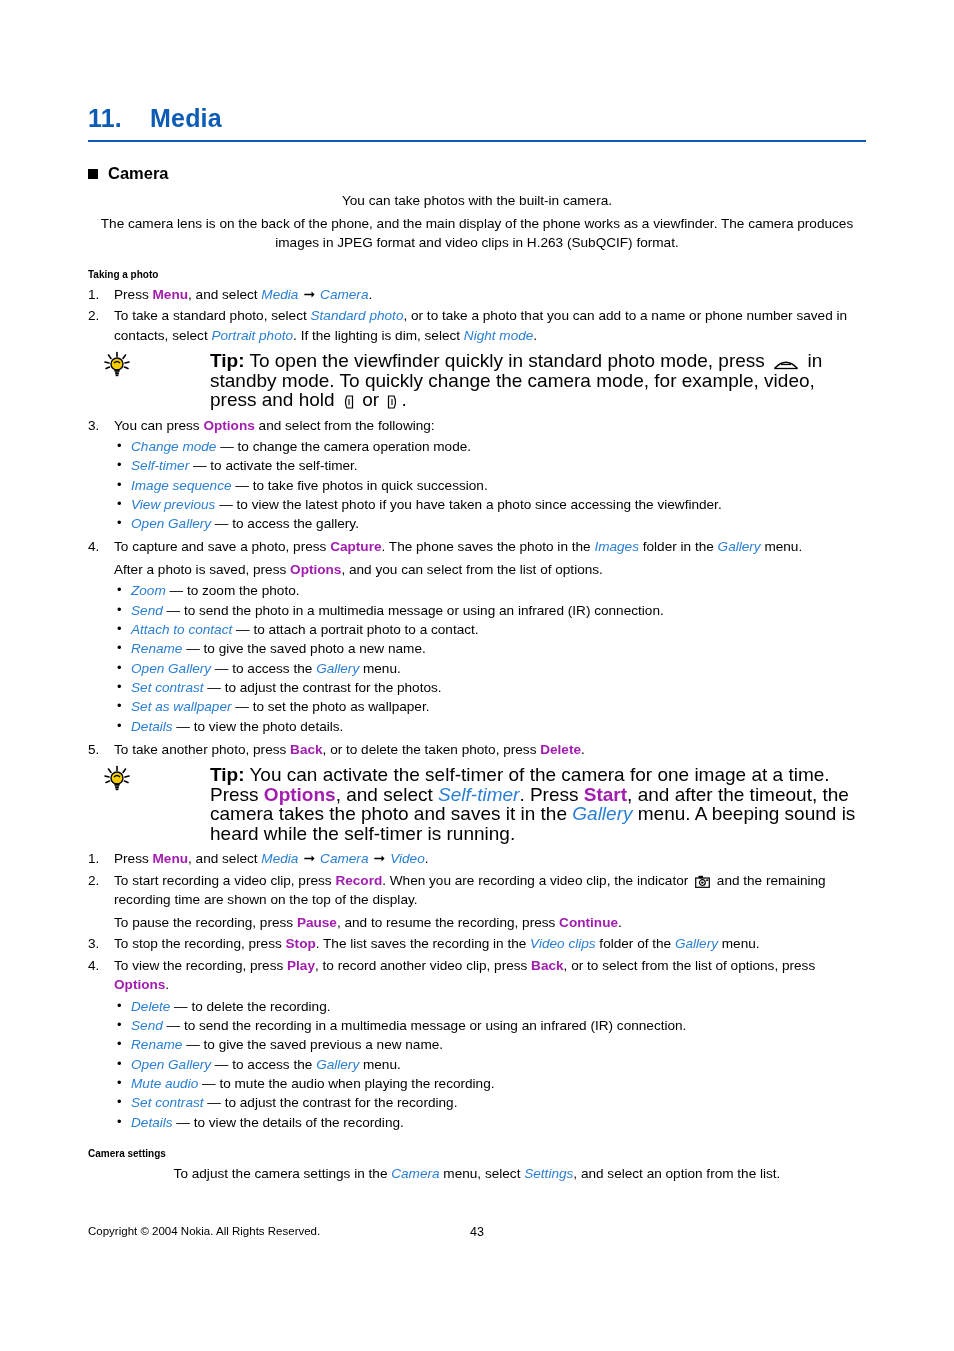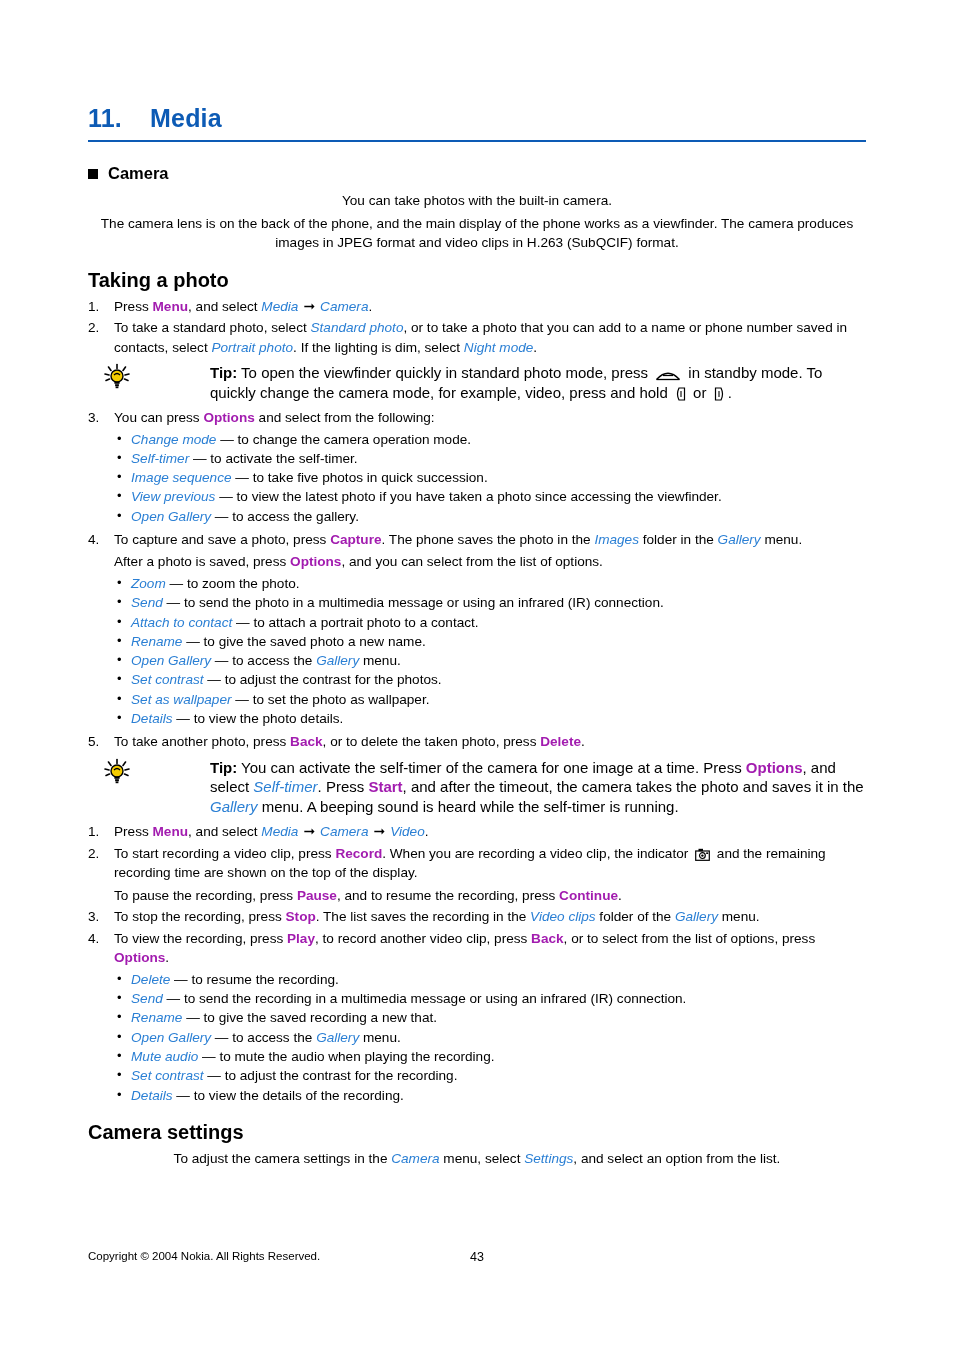--- a/index.html
+++ b/index.html
@@ -60,21 +60,21 @@
     display: inline-block;
     width: 10px;
     height: 10px;
     background: #000;
     margin-right: 10px;
     position: relative;
     top: 0px;
   }
 
   .sub-head {
-    font-size: 20px;
+    font-size: 10px;
     font-weight: bold;
     margin: 16px 0 5px 0;
   }
 
   p.body {
     font-size: 13.6px;
     line-height: 19.5px;
     margin: 0 0 3px 0;
     text-align: center;
   }
@@ -136,21 +136,21 @@
   .tip-icon-wrap {
     width: 122px;
     flex: 0 0 122px;
     display: flex;
     justify-content: flex-start;
     padding-left: 14px;
     box-sizing: border-box;
   }
   .tip-text {
     flex: 1;
-    font-size: 15px;
+    font-size: 19px;
     line-height: 19.5px;
   }
   .tip-label { font-weight: bold; }
 
   .bulb {
     width: 30px;
     height: 30px;
     display: block;
   }
 
@@ -163,21 +163,21 @@
   .cam-ind {
     display: inline-block;
     vertical-align: -3px;
     margin: 0 3px;
   }
 
   
   .footer {
     position: absolute;
     left: 88px;
-    top: 1250px;
+    top: 1225px;
     width: 778px;
     font-size: 11.5px;
   }
   .footer-inner {
     position: relative;
     height: 16px;
   }
   .copyright {
     position: absolute;
     left: 0;
@@ -339,23 +339,23 @@
         </div>
       </li>
       <li>
         <span class="num">3.</span>
         <span>To stop the recording, press </span><span class="cmd">Stop</span><span>. The list saves the recording in the </span><span class="menu">Video clips</span><span> folder of the </span><span class="menu">Gallery</span><span> menu.</span>
       </li>
       <li>
         <span class="num">4.</span>
         <span>To view the recording, press </span><span class="cmd">Play</span><span>, to record another video clip, press </span><span class="cmd">Back</span><span>, or to select from the list of options, press </span><span class="cmd">Options</span><span>.</span>
         <ul class="bullets">
-          <li><span class="menu">Delete</span><span> — to resume the recording.</span></li>
+          <li><span class="menu">Delete</span><span> — to delete the recording.</span></li>
           <li><span class="menu">Send</span><span> — to send the recording in a multimedia message or using an infrared (IR) connection.</span></li>
-          <li><span class="menu">Rename</span><span> — to give the saved recording a new that.</span></li>
+          <li><span class="menu">Rename</span><span> — to give the saved previous a new name.</span></li>
           <li><span class="menu">Open Gallery</span><span> — to access the </span><span class="menu">Gallery</span><span> menu.</span></li>
           <li><span class="menu">Mute audio</span><span> — to mute the audio when playing the recording.</span></li>
           <li><span class="menu">Set contrast</span><span> — to adjust the contrast for the recording.</span></li>
           <li><span class="menu">Details</span><span> — to view the details of the recording.</span></li>
         </ul>
       </li>
     </ol>
 
     <div class="sub-head">Camera settings</div>
     <p class="body"><span>To adjust the camera settings in the </span><span class="menu">Camera</span><span> menu, select </span><span class="menu">Settings</span><span>, and select an option from the list.</span></p>

